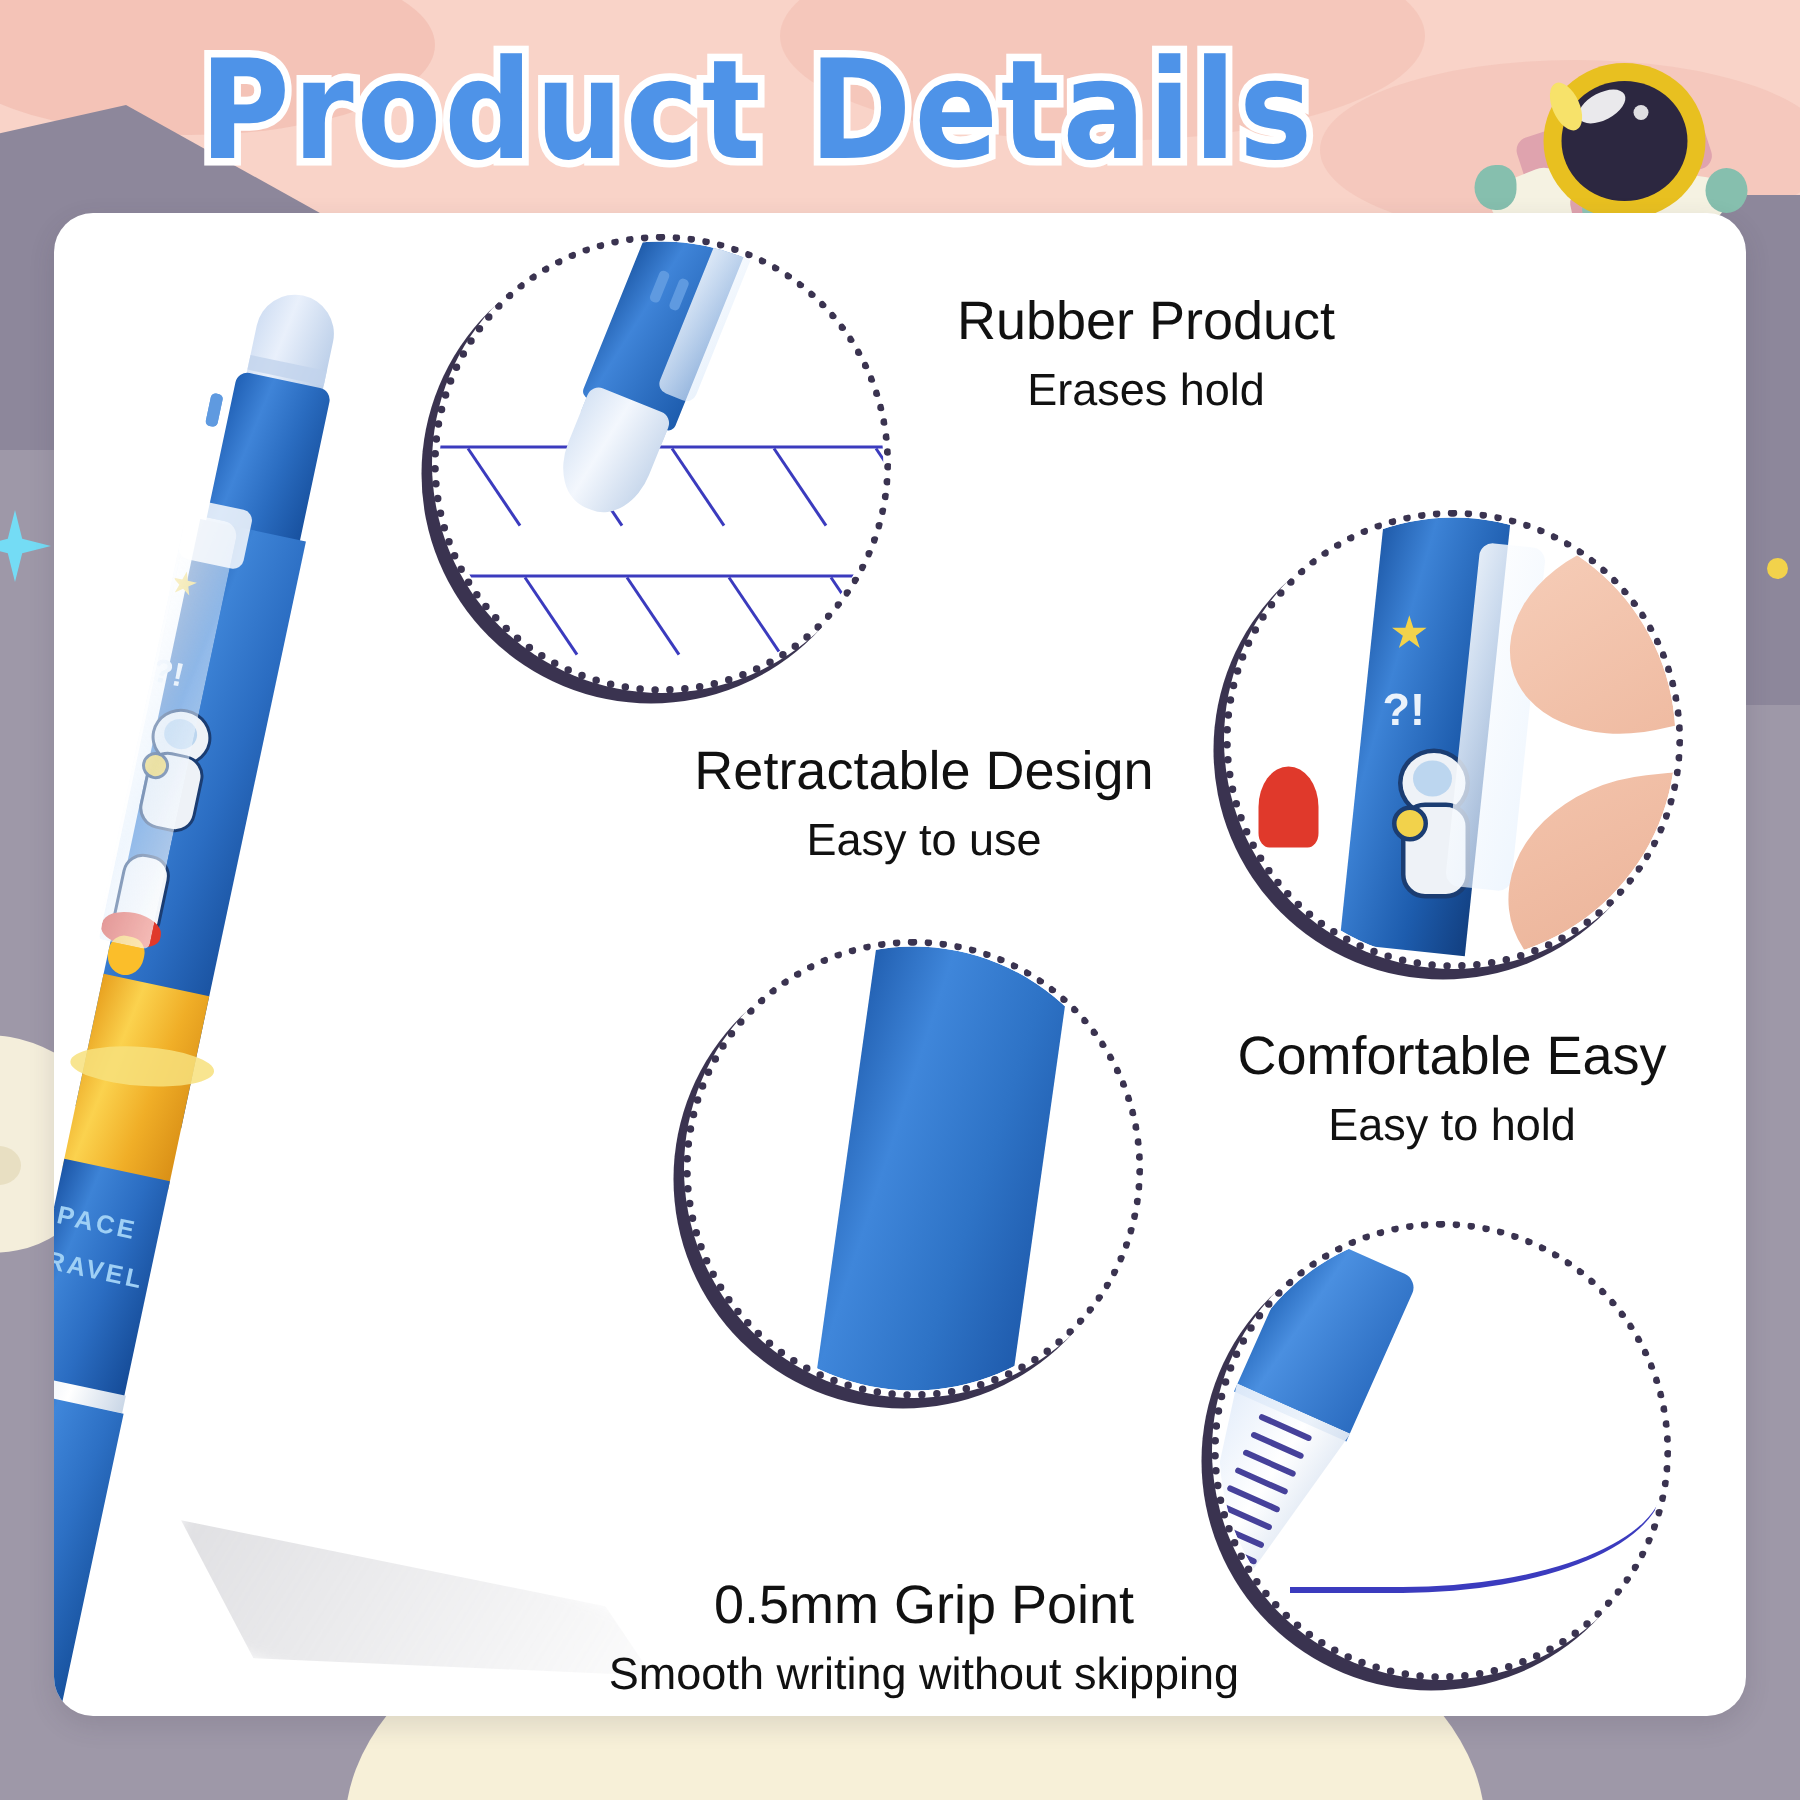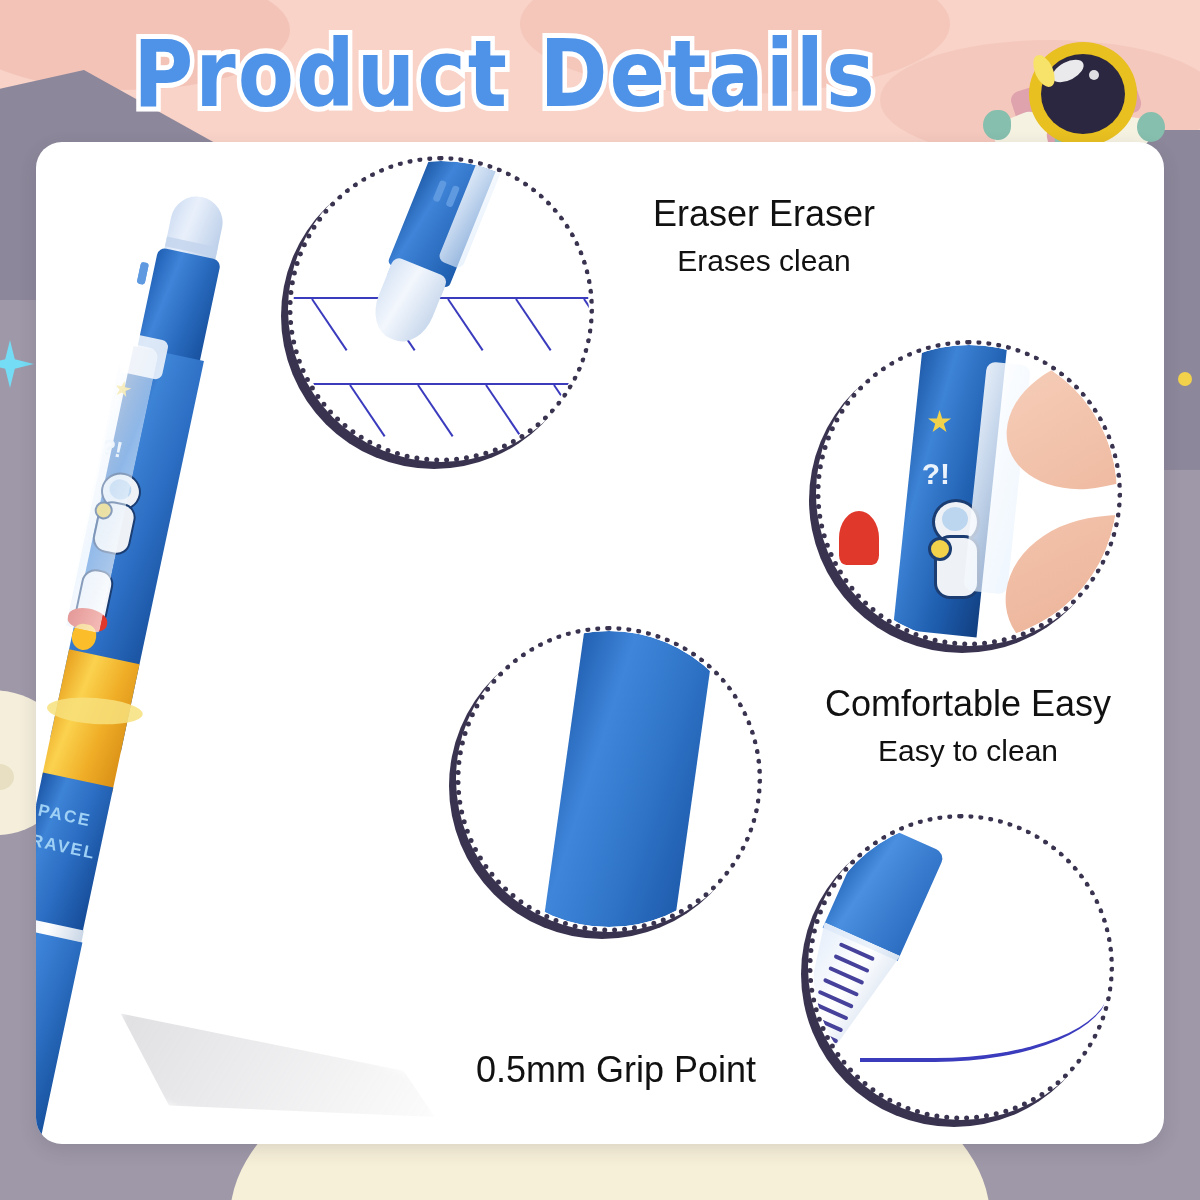--- a/index.html
+++ b/index.html
@@ -331,52 +331,56 @@
           <div class="body"></div>
           <div class="slot" style="left:18px"></div>
           <div class="slot" style="left:32px"></div>
           <div class="band"></div>
           <div class="tipc"></div>
         </div>
         <div class="er-clip"></div>
       </div>
     </div>
     <div class="label" style="left:548px;top:52px;width:360px;">
-      <div class="t">Eraser Eraser</div>
-      <div class="s">Erases clean</div>
+      <div class="t">Rubber Product</div>
+      <div class="s">Erases hold</div>
     </div>
 
     <div class="circle" style="left:780px;top:198px;width:296px;height:296px;">
       <div class="c-inner">
         <div class="g-pen"></div>
         <div class="g-star"></div>
         <div class="g-q">?!</div>
         <div class="g-rocket"></div>
         <div class="g-astro">
           <div class="h"></div>
             <div class="hv"></div>
             <div class="b"></div>
             <div class="bg"></div>
         </div>
         <div class="g-clip"></div>
         <div class="g-finger"></div>
         <div class="g-finger2"></div>
       </div>
     </div>
 
+    <div class="label" style="left:380px;top:352px;width:400px;">
+      <div class="t">Retractable Design</div>
+      <div class="s">Easy to use</div>
+    </div>
 
     <div class="circle" style="left:420px;top:484px;width:296px;height:296px;">
       <div class="c-inner">
         <div class="gc-bar"></div>
       </div>
     </div>
 
     <div class="label" style="left:752px;top:542px;width:360px;">
       <div class="t">Comfortable Easy</div>
-      <div class="s">Easy to clean</div>
+      <div class="s">Easy to hold</div>
     </div>
 
     <div class="circle" style="left:772px;top:672px;width:296px;height:296px;">
       <div class="c-inner">
         <div class="fp">
           <div class="bar"></div>
           <div class="cone"></div>
           <div class="spring">
             <i style="top:0"></i>
               <i style="top:13px"></i>
@@ -388,16 +392,17 @@
               <i style="top:90px"></i>
           </div>
 
         </div>
         <div class="fp-line"></div>
       </div>
     </div>
 
     <div class="label" style="left:330px;top:908px;width:500px;">
       <div class="t">0.5mm Grip Point</div>
+      <div class="s">Smooth writing without skipping</div>
     </div>
 
   </div>
 </div>
 
 </body></html>

